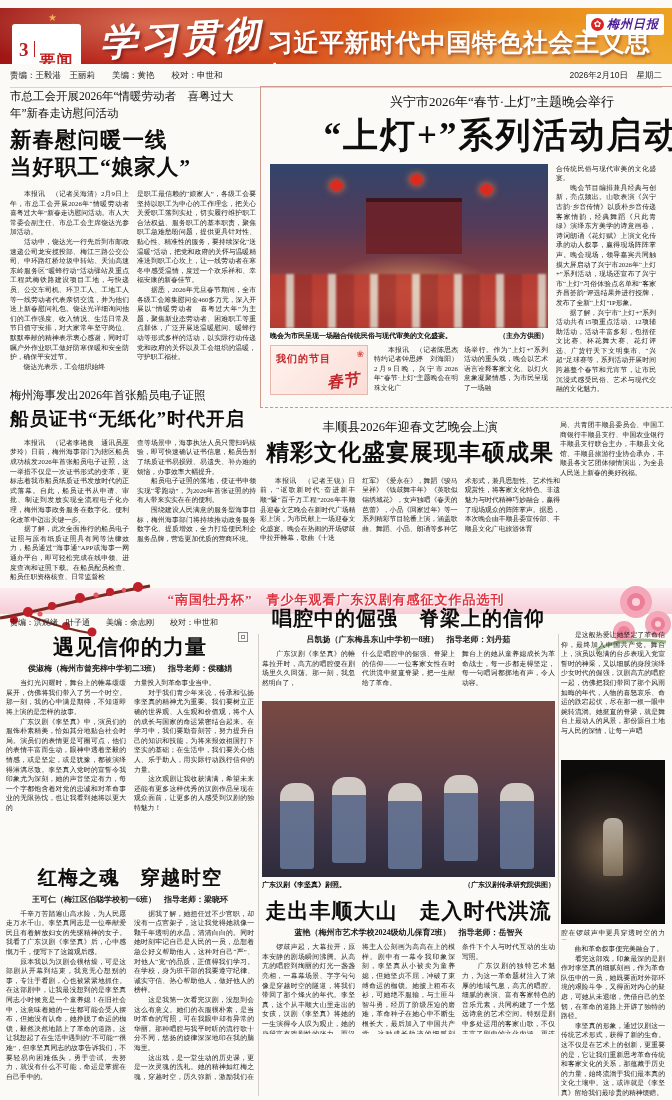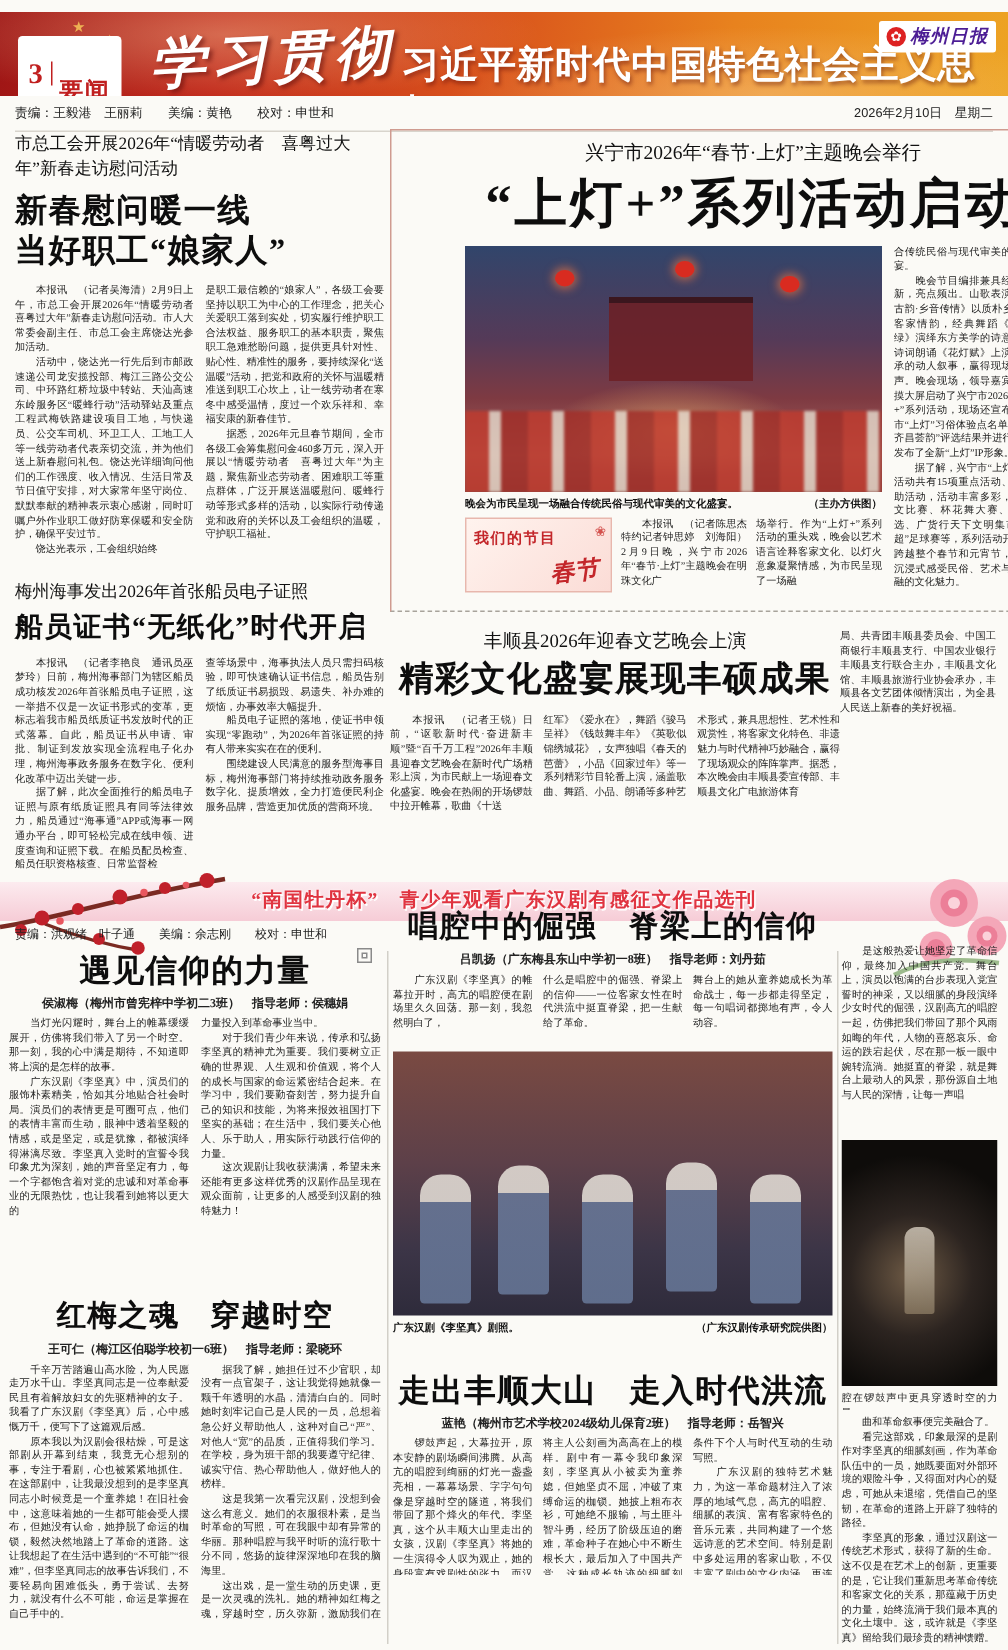--- a/index.html
+++ b/index.html
@@ -50,21 +50,21 @@
   
   .left-top{position:absolute;left:10px;top:88px;width:246px;}
   .hl-a{font-size:21.5px;margin:6px 0 8px;}
   .hl-b{font-size:18.5px;margin:4px 0 7px;}
 
   
   .xn-box{position:absolute;left:260px;top:86px;width:484px;height:322px;
     border:1px solid #cf9b90;border-bottom:1px dashed #a8a39b;padding:6px 9px;box-sizing:border-box;}
   .hl-c{font-size:35px;text-align:center;letter-spacing:2px;margin-top:2px;}
   .xn-row{display:flex;gap:8px;margin-top:6px;}
-  .xn-left{width:278px;margin-left:40px;}
+  .xn-left{width:278px;}
   .xn-right{width:100px;}
   .photo-lantern{width:278px;height:164px;position:relative;overflow:hidden;
     background:linear-gradient(180deg,#31456b 0%,#553a58 38%,#7e3a42 62%,#a4615a 85%,#8a4742 100%);}
   .lantern{position:absolute;width:13px;height:11px;border-radius:50%;background:#d92b20;
     box-shadow:0 0 6px 2px rgba(255,120,60,.55);}
   .p-house{position:absolute;left:96px;top:34px;width:96px;height:52px;background:#6e1f24;
     border-top:4px solid #3a1013;opacity:.85;}
   .p-performers{position:absolute;left:0;bottom:0;width:100%;height:54px;
     background:repeating-linear-gradient(90deg,#c23b2e 0 16px,#e8ded0 16px 24px,#a32e28 24px 42px);
     opacity:.8;filter:blur(1px);}
@@ -292,21 +292,21 @@
       <div class="h-fig" style="left:18px;"></div>
       <div class="h-fig" style="left:70px;bottom:14px;"></div>
       <div class="h-fig" style="left:126px;"></div>
       <div class="h-fig" style="left:182px;bottom:16px;"></div>
       <div class="h-fig" style="left:238px;"></div>
     </div>
     <div class="caption-row">
       <span>广东汉剧《李坚真》剧照。</span>
       <span>（广东汉剧传承研究院供图）</span>
     </div>
-    <div class="headline hl-e" style="margin-top:24px;">走出丰顺大山　走入时代洪流</div>
+    <div class="headline hl-e" style="margin-top:8px;">走出丰顺大山　走入时代洪流</div>
     <div class="byline">蓝艳（梅州市艺术学校2024级幼儿保育2班）　指导老师：岳智兴</div>
     <div class="cols" style="height:92px;gap:7px;">
       <div class="col">　　锣鼓声起，大幕拉开，原本安静的剧场瞬间沸腾。从高亢的唱腔到绚丽的灯光一盏盏亮相，一幕幕场景、字字句句像是穿越时空的隧道，将我们带回了那个烽火的年代。李坚真，这个从丰顺大山里走出的女孩，汉剧《李坚真》将她的一生演得令人叹为观止，她的身段富有戏剧性的张力，而汉剧的独特之处便是没有</div>
       <div class="col">将主人公刻画为高高在上的模样。剧中有一幕令我印象深刻，李坚真从小被卖为童养媳，但她坚贞不屈，冲破了束缚命运的枷锁。她披上粗布衣衫，可她绝不服输，与土匪斗智斗勇，经历了阶级压迫的磨难，革命种子在她心中不断生根长大，最后加入了中国共产党。这种成长轨迹的细腻刻画，使李坚真的形象超越了简单的英雄叙事，而成为了特定历史</div>
       <div class="col">条件下个人与时代互动的生动写照。
 　　广东汉剧的独特艺术魅力，为这一革命题材注入了浓厚的地域气息，高亢的唱腔、细腻的表演、富有客家特色的音乐元素，共同构建了一个悠远诗意的艺术空间。特别是剧中多处运用的客家山歌，不仅丰富了剧中的文化内涵，更连接了李坚真个人的情感与革命情怀的表达。当演员用客家方言唱出对土地的热爱、对平等的向往时，地方戏</div>
     </div>
   </div>
 
   <div class="essay-right">

